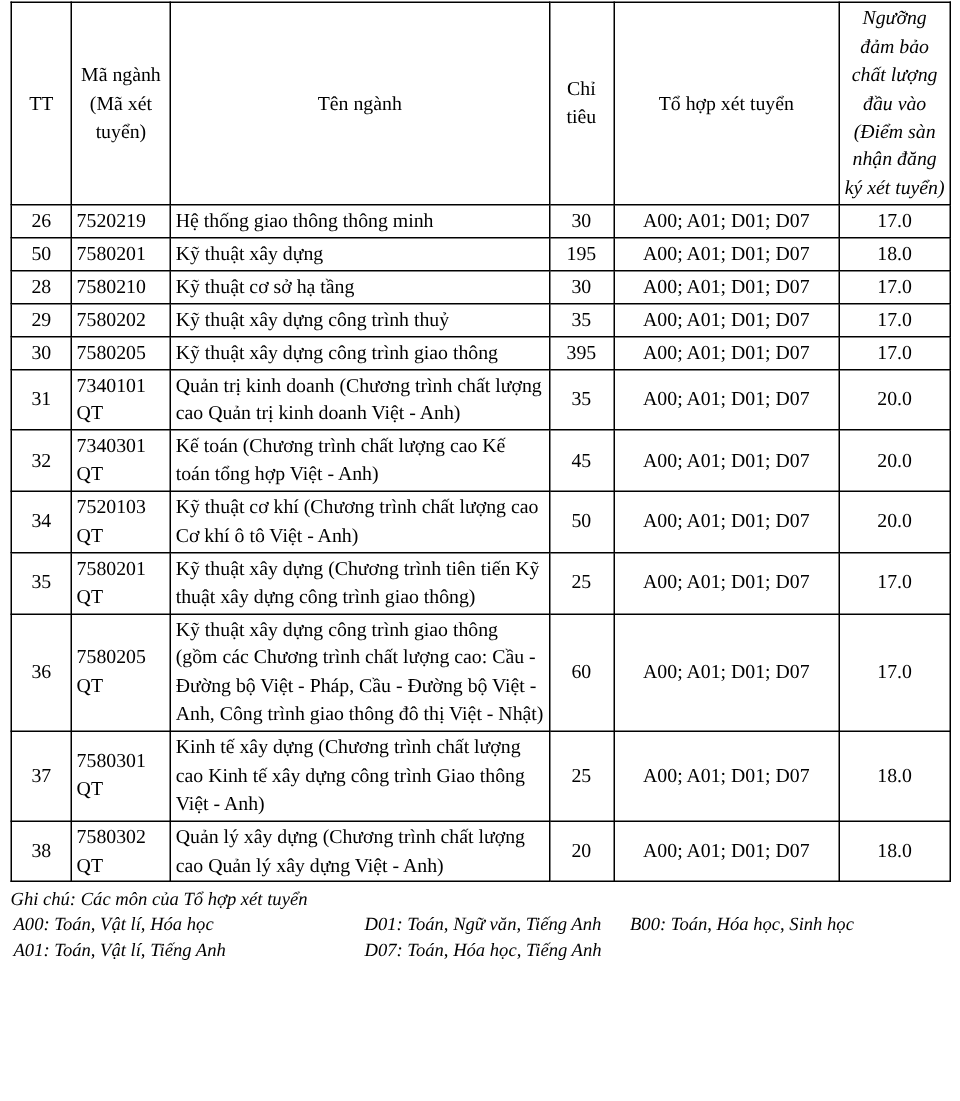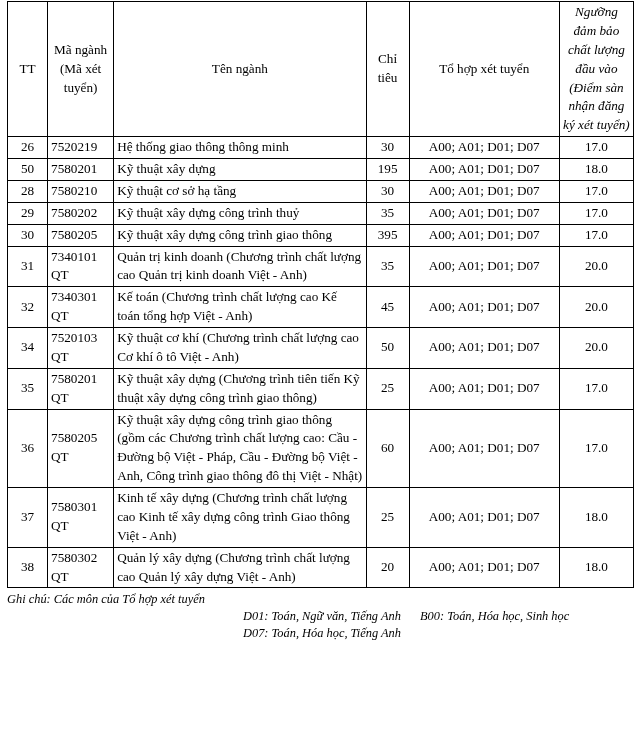--- a/index.html
+++ b/index.html
@@ -208,20 +208,24 @@
         </tr>
       </tbody>
   </table>
 
   <div class="notes">
     <div class="note-head">
       <b>Ghi chú:</b>
       <span>Các môn của Tổ hợp xét tuyển</span>
     </div>
     <div class="note-grid">
+      <div class="note-col col1" id="note-col-1">
+          <span class="note-line">A00: Toán, Vật lí, Hóa học</span>
+          <span class="note-line">A01: Toán, Vật lí, Tiếng Anh</span>
+        </div>
       <div class="note-col col2" id="note-col-2">
           <span class="note-line">D01: Toán, Ngữ văn, Tiếng Anh</span>
           <span class="note-line">D07: Toán, Hóa học, Tiếng Anh</span>
         </div>
       <div class="note-col col3" id="note-col-3">
           <span class="note-line">B00: Toán, Hóa học, Sinh học</span>
         </div>
     </div>
   </div>
 

